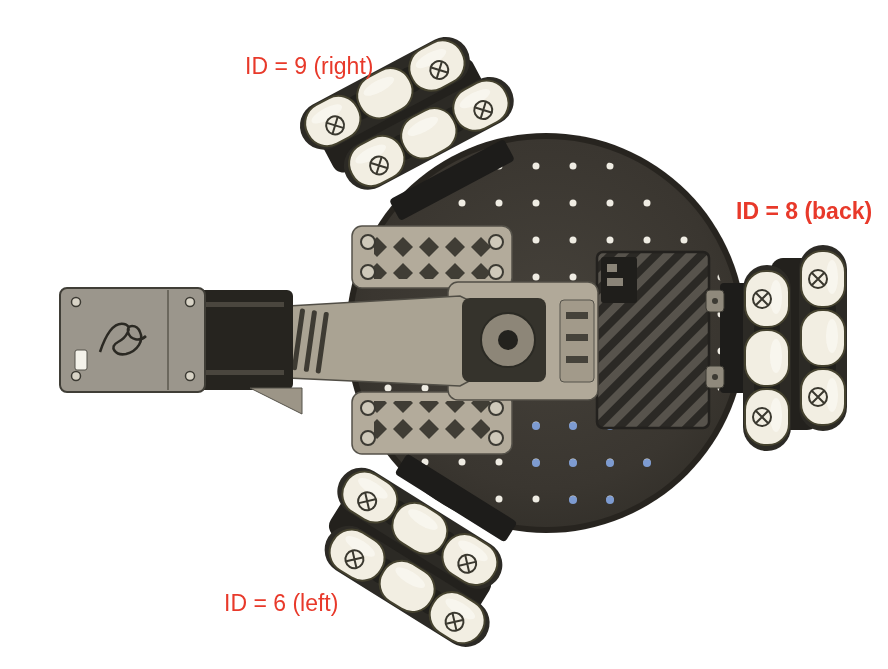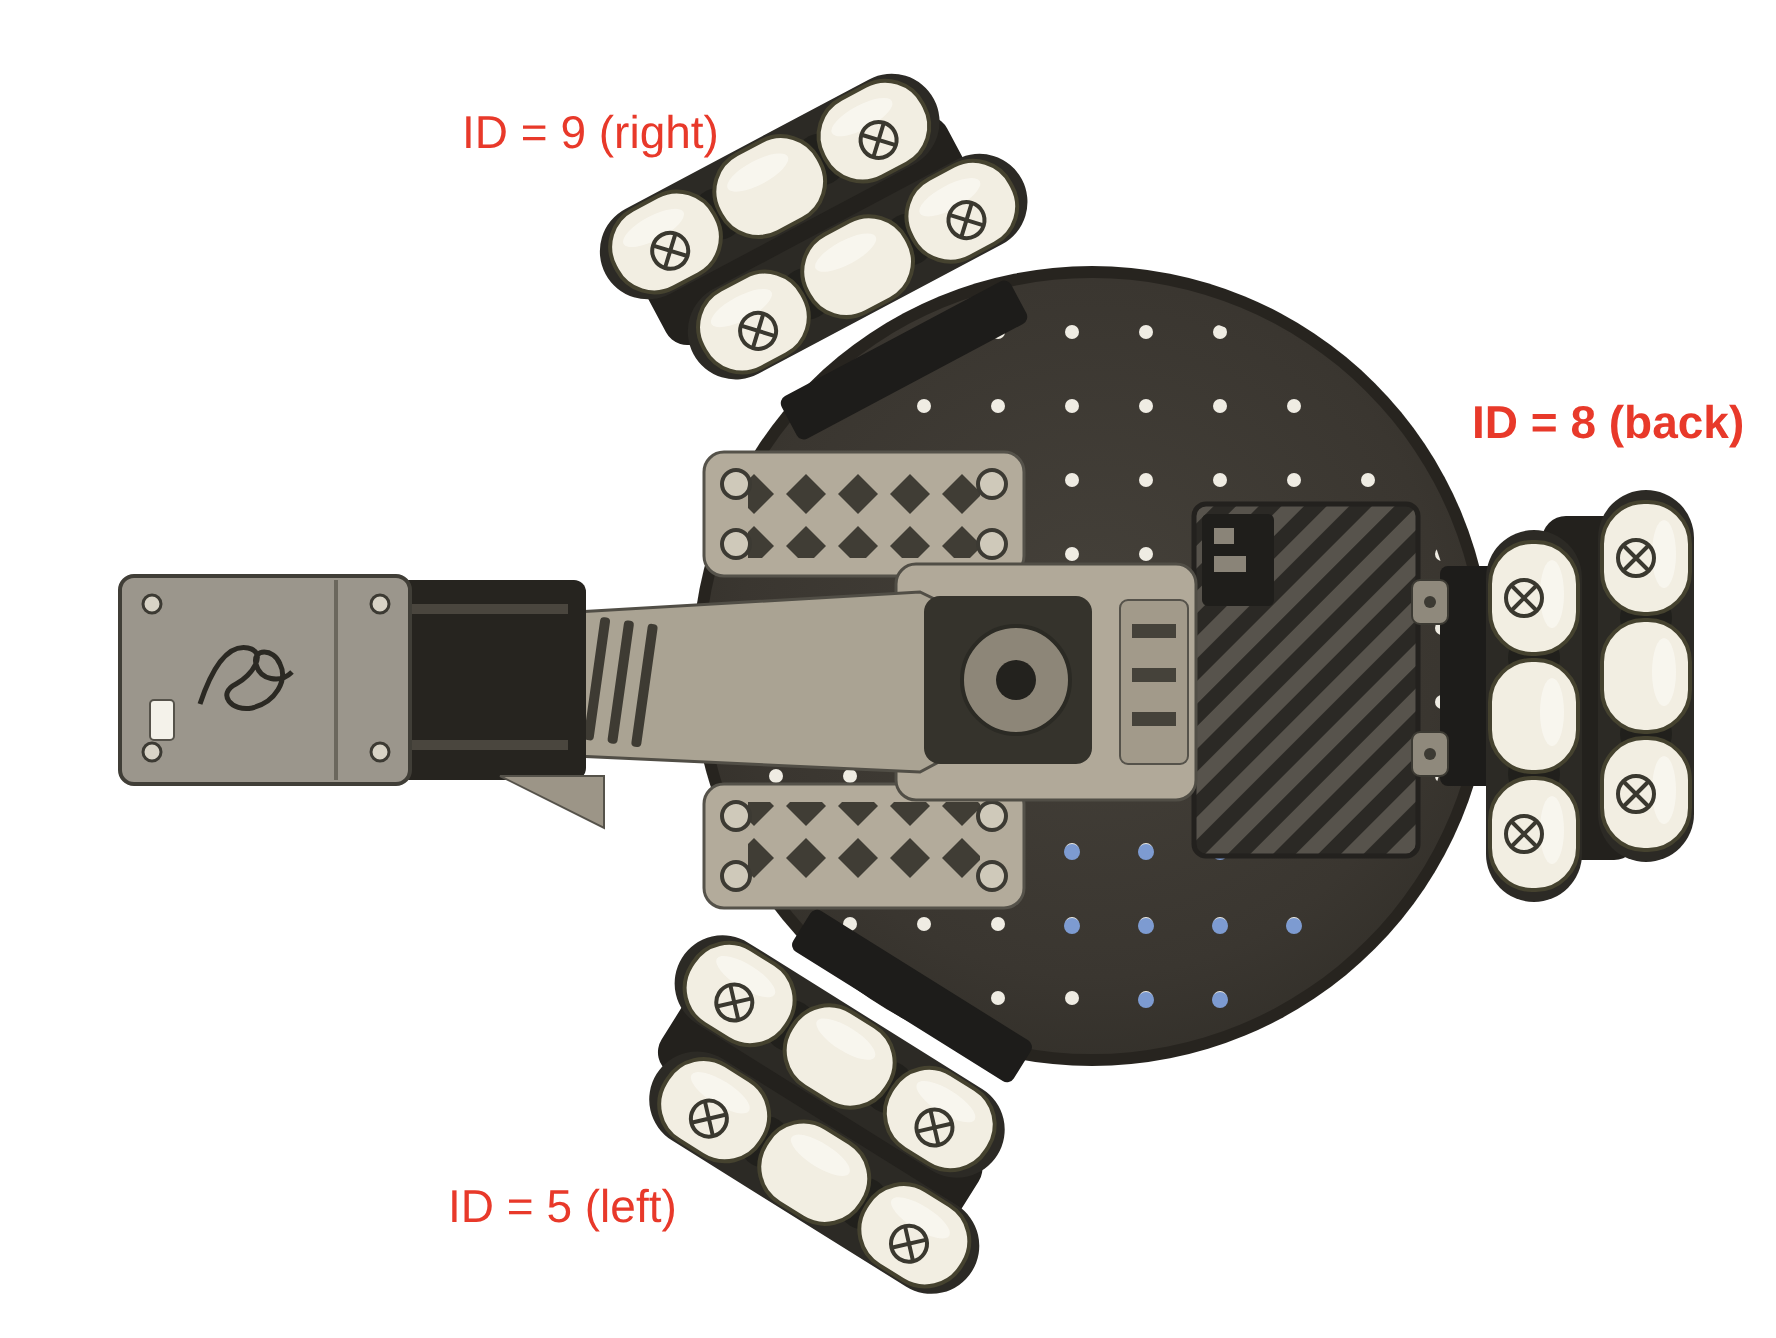--- a/index.html
+++ b/index.html
@@ -12,21 +12,21 @@
     font-family: "Liberation Sans", sans-serif;
   }
   .figure svg { position: absolute; left: 0; top: 0; }
   .anno {
     position: absolute;
     color: #e8392a;
     font-size: 23px;
     line-height: 1.1;
     white-space: nowrap;
   }
-  .anno-9 { left: 231px; top: 54px; text-align: right; }
+  .anno-9 { left: 245px; top: 54px; text-align: right; }
   .anno-8 { left: 736px; top: 199px; font-weight: bold; }
   .anno-7 { left: 224px; top: 591px; }
 </style>
 </head>
 <body>
 
 <div class="figure">
 
   <svg width="888" height="669" viewBox="0 0 888 669" xmlns="http://www.w3.org/2000/svg">
     <defs>
@@ -181,15 +181,15 @@
     <g transform="translate(795,338) rotate(90)">
       <use href="#omniwheel"></use>
     </g>
     <g transform="translate(405,552) rotate(32)">
       <use href="#omniwheel"></use>
     </g>
   </svg>
 
   <div class="anno anno-9">ID = 9 (right)</div>
   <div class="anno anno-8">ID = 8 (back)</div>
-  <div class="anno anno-7">ID = 5 (left)</div>
+  <div class="anno anno-7">ID = 6 (left)</div>
 
 </div>
 
 </body></html>

